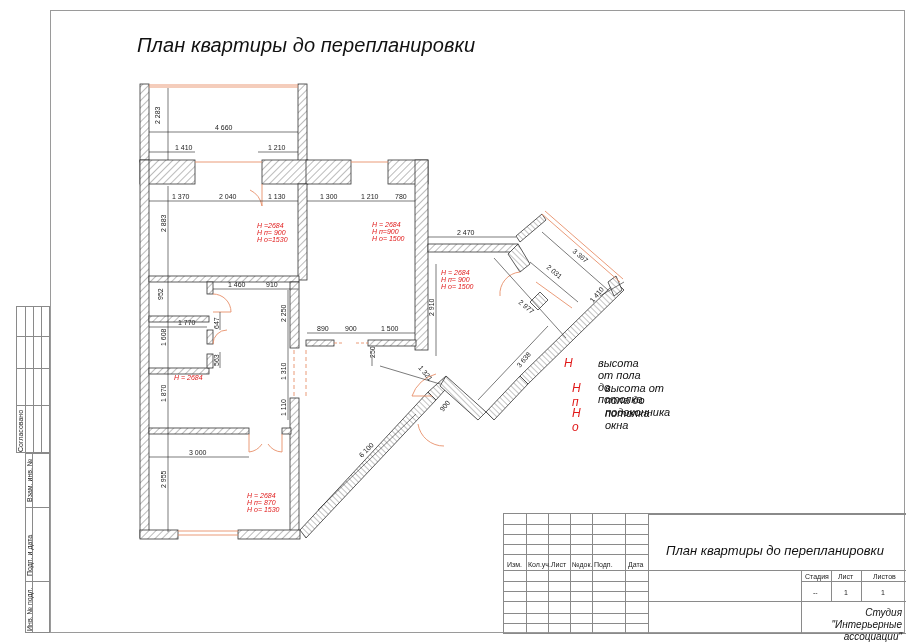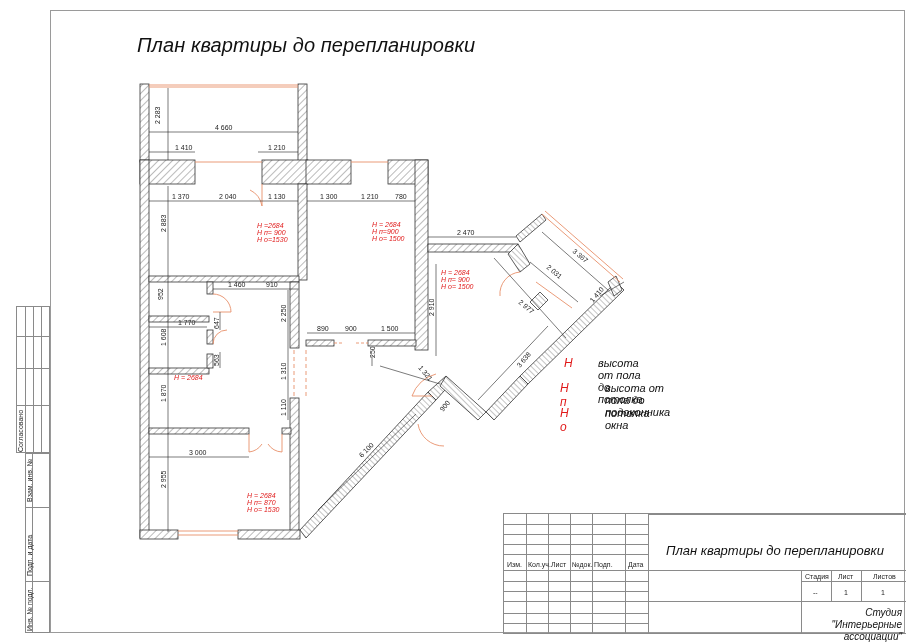--- a/index.html
+++ b/index.html
@@ -4,21 +4,21 @@
 <style>
   html,body{margin:0;padding:0;background:#fff;}
   body{width:910px;height:643px;position:relative;overflow:hidden;font-family:"Liberation Sans",sans-serif;}
   .frame{position:absolute;left:50px;top:10px;width:855px;height:623px;border:1px solid #9a9a9a;box-sizing:border-box;}
   .main-title{position:absolute;left:137px;top:34px;font-size:20px;font-style:italic;color:#111;letter-spacing:0.1px;}
   svg.plan{position:absolute;left:0;top:0;}
   .dim{font-family:"Liberation Sans",sans-serif;font-size:7px;fill:#222;}
   .red{font-family:"Liberation Sans",sans-serif;font-size:7px;fill:#e01818;font-style:italic;}
   .legend{position:absolute;left:560px;top:356px;}
   .legend-row{position:relative;height:25px;}
-  .legend-key{position:absolute;left:0;color:#e01818;font-style:italic;font-size:12px;}
+  .legend-key{position:absolute;left:12px;color:#e01818;font-style:italic;font-size:12px;}
   .legend-text{position:absolute;font-style:italic;font-size:11px;color:#111;top:1px;}
   
   .side-stamp{position:absolute;left:8px;top:306px;width:42px;height:327px;}
   .side-stamp .cell{position:absolute;border:1px solid #8a8a8a;box-sizing:border-box;}
   .vtext{position:absolute;font-size:7px;color:#222;transform:rotate(-90deg);transform-origin:left top;white-space:nowrap;}
   
   .tblock{position:absolute;left:503px;top:513px;width:402px;height:120px;border-top:1px solid #8a8a8a;border-left:1px solid #8a8a8a;}
   .tb-line{position:absolute;background:#8a8a8a;}
   .tb-text{position:absolute;font-size:7px;color:#222;white-space:nowrap;}
   .tb-title{position:absolute;left:162px;top:29px;font-size:13px;font-style:italic;color:#111;white-space:nowrap;}

